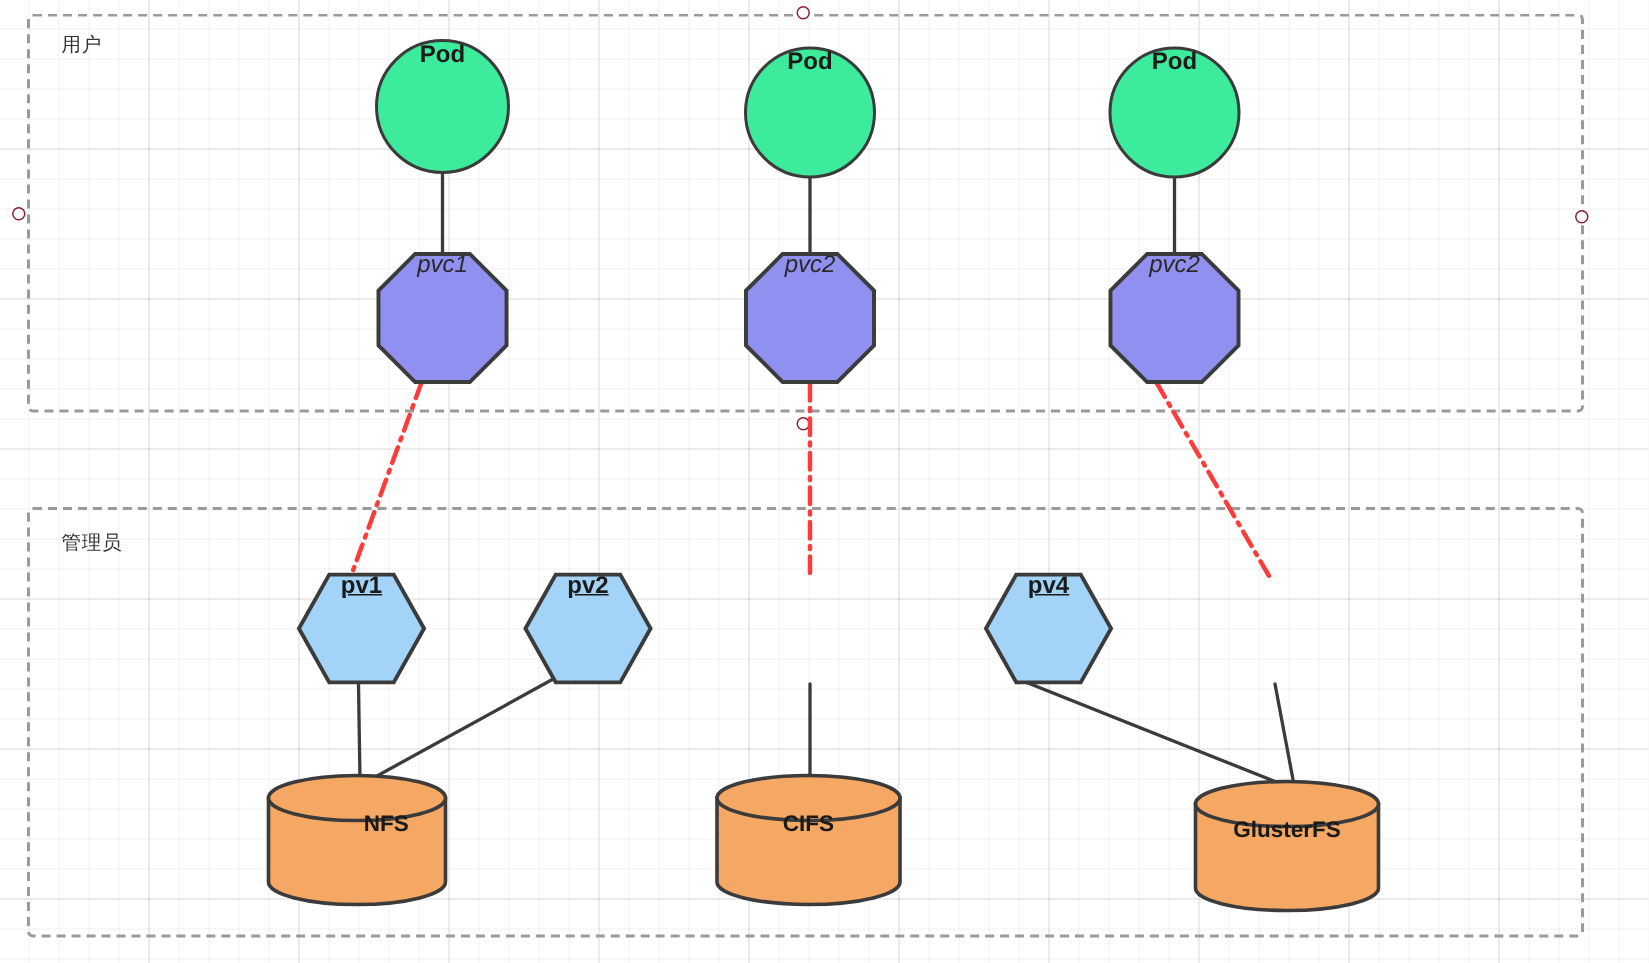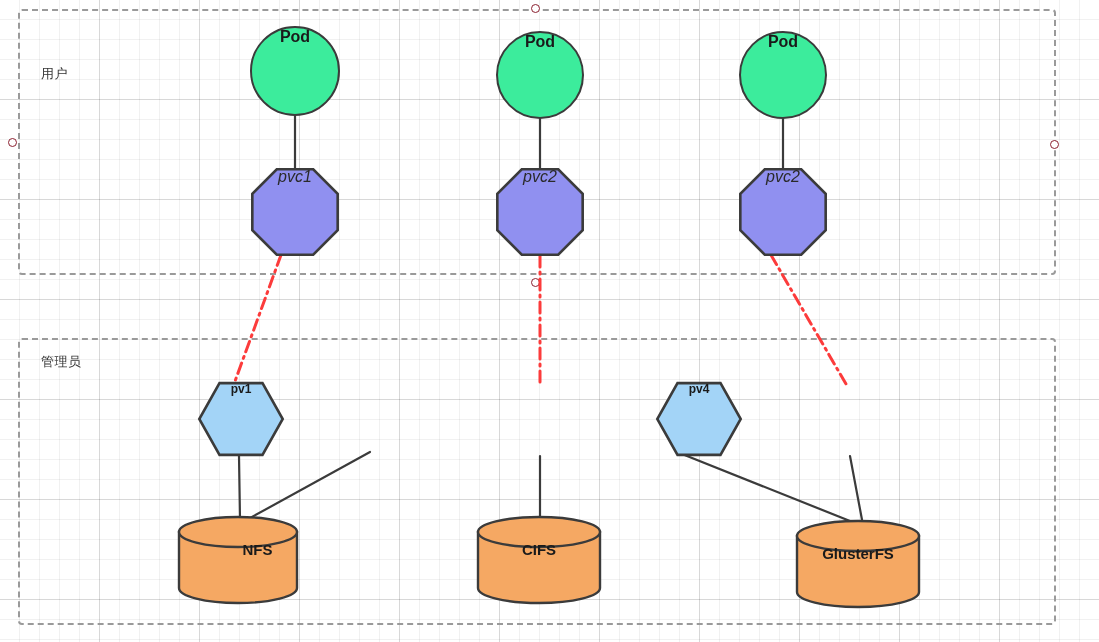--- a/index.html
+++ b/index.html
@@ -84,22 +84,23 @@
     font-size: 16px;
     font-weight: bold;
   }
   .pvc .node-label {
     font-size: 16px;
     font-weight: normal;
     color: #2a2a2a;
     font-style: italic;
   }
   .pv .node-label {
-    font-size: 12px;
+    font-size: 16px;
     font-weight: bold;
+    text-decoration: underline;
   }
   .store .node-label {
     font-size: 15px;
     font-weight: bold;
     margin-top: 26px;
   }
   .shape-svg {
     position: absolute;
     left: 0;
     top: 0;
@@ -107,21 +108,21 @@
     height: 100%;
     overflow: visible;
   }
 </style>
 </head>
 <body>
 
 <div id="canvas">
 
   <div class="group-box" style="left:18px; top:9px; width:1038px; height:266px;"></div>
-  <div class="group-label" style="left:41px; top:21px;margin-top:44px;">用户</div>
+  <div class="group-label" style="left:41px; top:21px;">用户</div>
 
   <div class="group-box" style="left:18px; top:338px; width:1038px; height:287px;"></div>
   <div class="group-label" style="left:41px; top:353px;">管理员</div>
 
   <div class="handle" style="left:531px; top:4px;"></div>
   <div class="handle" style="left:8px; top:138px;"></div>
   <div class="handle" style="left:1050px; top:140px;"></div>
   <div class="handle" style="left:531px; top:278px;"></div>
 
   <svg id="svg-layer" viewBox="0 0 1099 642">
@@ -170,20 +171,26 @@
     </svg>
     <span class="node-label">pvc2</span>
   </div>
 
   <div class="node pv" style="left:198px; top:382px; width:86px; height:74px;">
     <svg class="shape-svg" viewBox="0 0 100 100" preserveAspectRatio="none">
       <polygon points="25,1.5 75,1.5 98.5,50 75,98.5 25,98.5 1.5,50" fill="#a3d4f7" stroke="#3b3b3b" stroke-width="2.6" vector-effect="non-scaling-stroke"></polygon>
     </svg>
     <span class="node-label">pv1</span>
   </div>
+  <div class="node pv" style="left:349px; top:382px; width:86px; height:74px;">
+    <svg class="shape-svg" viewBox="0 0 100 100" preserveAspectRatio="none">
+      <polygon points="25,1.5 75,1.5 98.5,50 75,98.5 25,98.5 1.5,50" fill="#a3d4f7" stroke="#3b3b3b" stroke-width="2.6" vector-effect="non-scaling-stroke"></polygon>
+    </svg>
+    <span class="node-label">pv2</span>
+  </div>
   <div class="node pv" style="left:656px; top:382px; width:86px; height:74px;">
     <svg class="shape-svg" viewBox="0 0 100 100" preserveAspectRatio="none">
       <polygon points="25,1.5 75,1.5 98.5,50 75,98.5 25,98.5 1.5,50" fill="#a3d4f7" stroke="#3b3b3b" stroke-width="2.6" vector-effect="non-scaling-stroke"></polygon>
     </svg>
     <span class="node-label">pv4</span>
   </div>
 
   <div class="node store" style="left:177px; top:515px; width:122px; height:90px;padding-left:39px;">
     <svg class="shape-svg" viewBox="0 0 122 90" preserveAspectRatio="none">
       <path d="M2,17 L2,73 A59,15 0 0 0 120,73 L120,17 Z" fill="#f5a863" stroke="#3b3b3b" stroke-width="2.4"></path>

